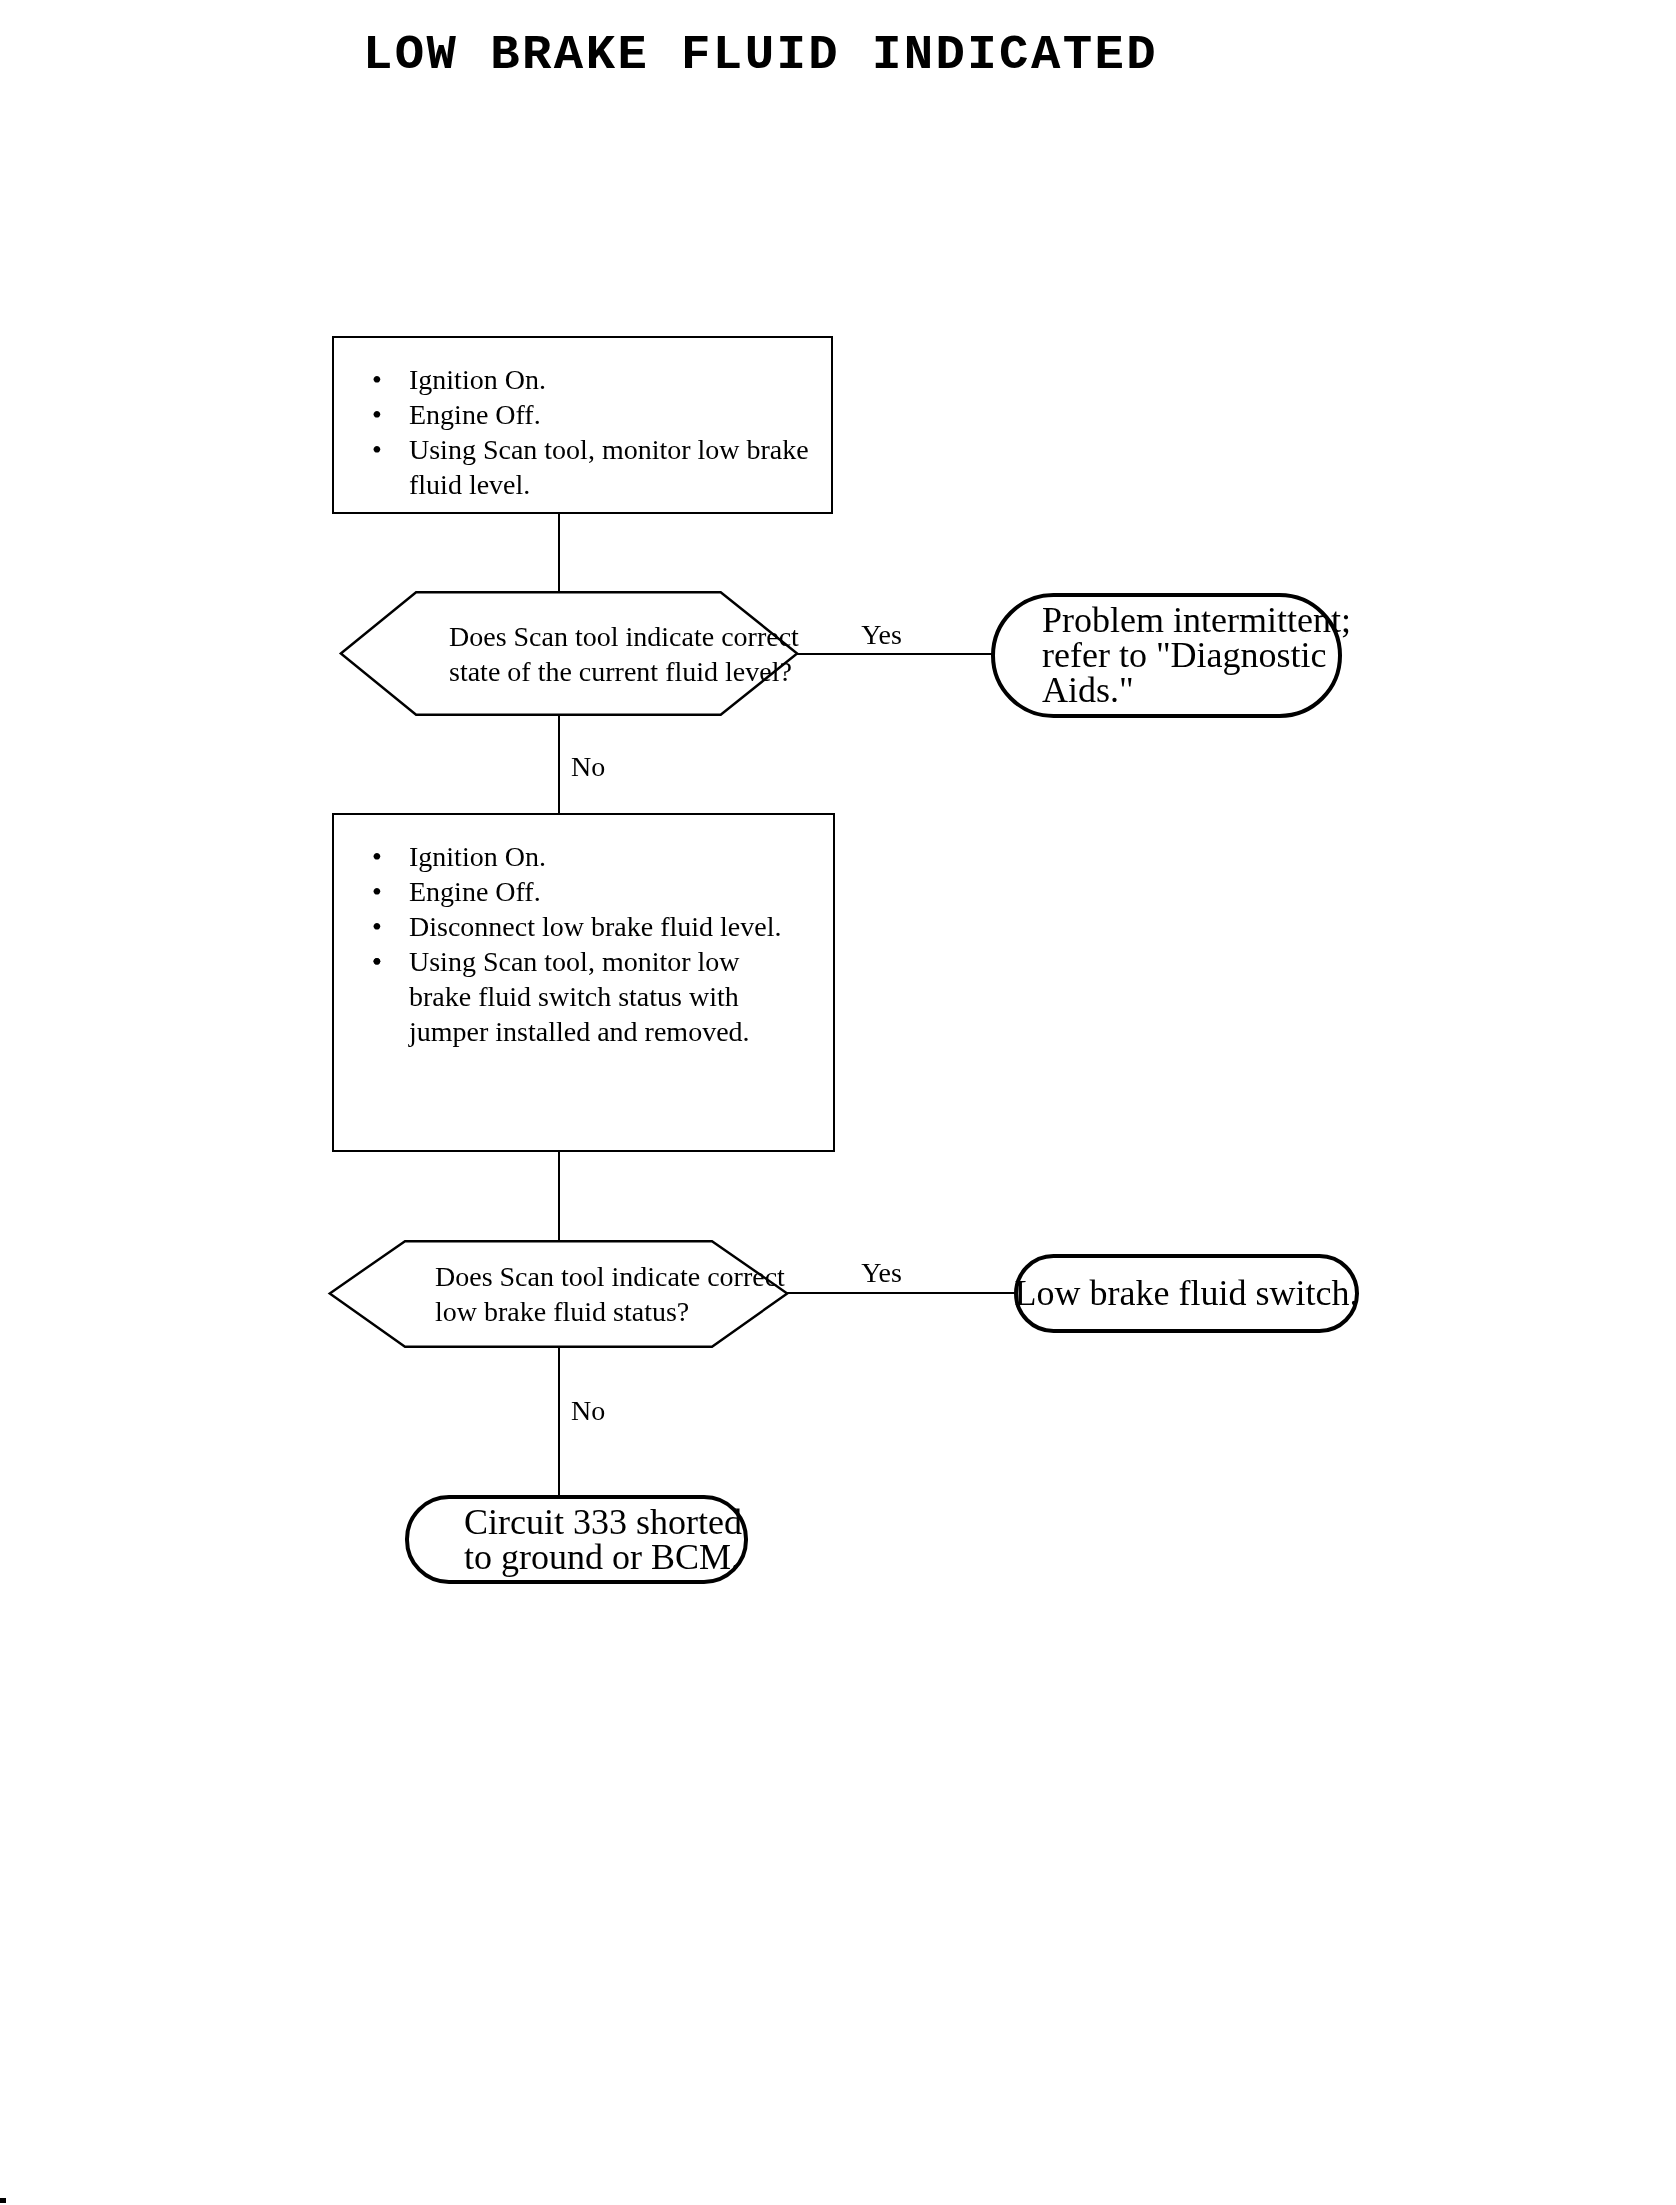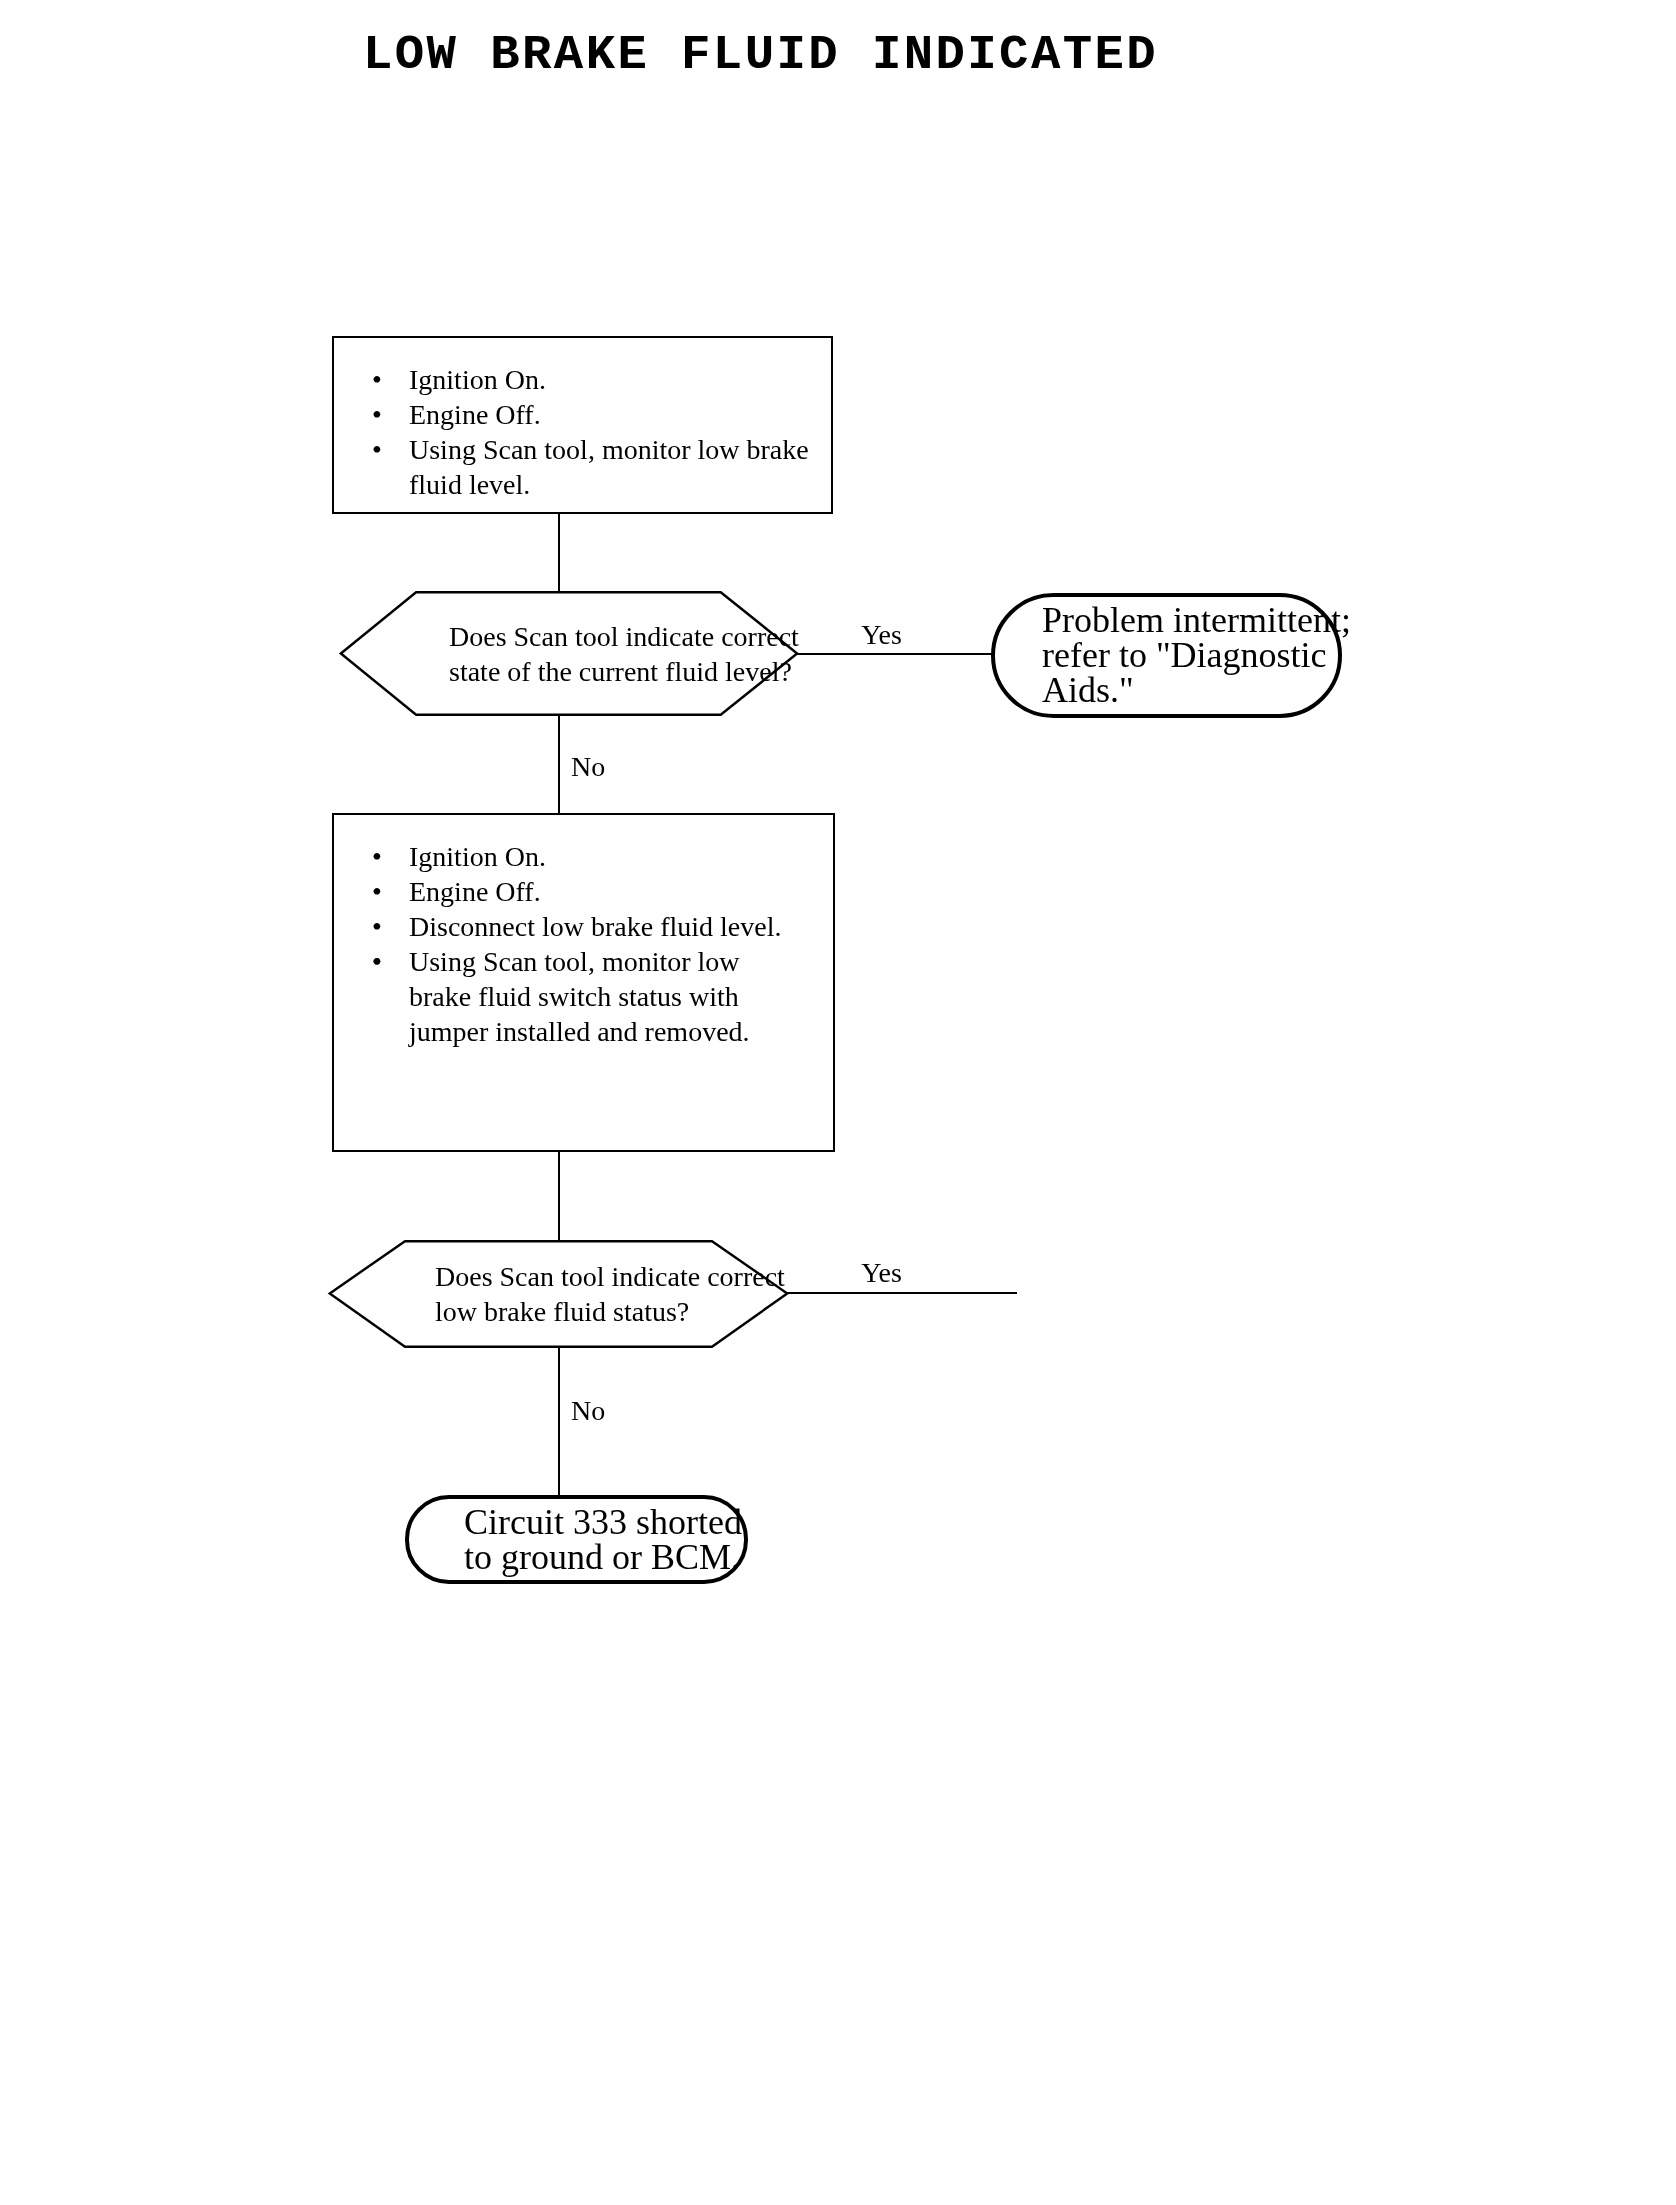--- a/index.html
+++ b/index.html
@@ -8,21 +8,20 @@
     background: #ffffff;
   }
   #page {
     position: relative;
     width: 1676px;
     height: 2205px;
     background: #ffffff;
     font-family: "Liberation Serif", serif;
     color: #000000;
     overflow: hidden;
-    border-radius: 30px;
   }
   .title {
     position: absolute;
     left: 363px;
     top: 29px;
     font-family: "Liberation Mono", monospace;
     font-weight: bold;
     font-size: 49px;
     line-height: 52px;
     letter-spacing: 2.4px;
@@ -193,20 +192,23 @@
     <svg width="463" height="108" viewBox="0 0 762 178">
       <polygon points="4,88 128,2 634,2 758,88 634,176 128,176" fill="#ffffff" stroke="#000000" stroke-width="4"></polygon>
     </svg>
     <div class="hex-text" style="padding-left:108px;">Does Scan tool indicate correct
 low brake fluid status?</div>
   </div>
 
   <div class="connector-h" style="left:787px; top:1292px; width:230px;"></div>
   <div class="edge-label" style="left:845px; top:1258px;">Yes</div>
 
+  <div class="terminal" style="left:1014px; top:1254px; width:345px; height:79px; border-radius:40px; justify-content:center;">
+    <span>Low brake fluid switch.</span>
+  </div>
 
   <div class="connector-v" style="left:558px; top:1346px; height:151px;"></div>
   <div class="edge-label left-align" style="left:571px; top:1388px;">No</div>
 
   <div class="terminal" style="left:405px; top:1495px; width:343px; height:89px; border-radius:44px; padding-left:55px;">
     <span>Circuit 333 shorted
 to ground or BCM.</span>
   </div>
 
   <div class="artifact" style="left:0px; top:2198px; width:6px; height:4.9px;"></div>

